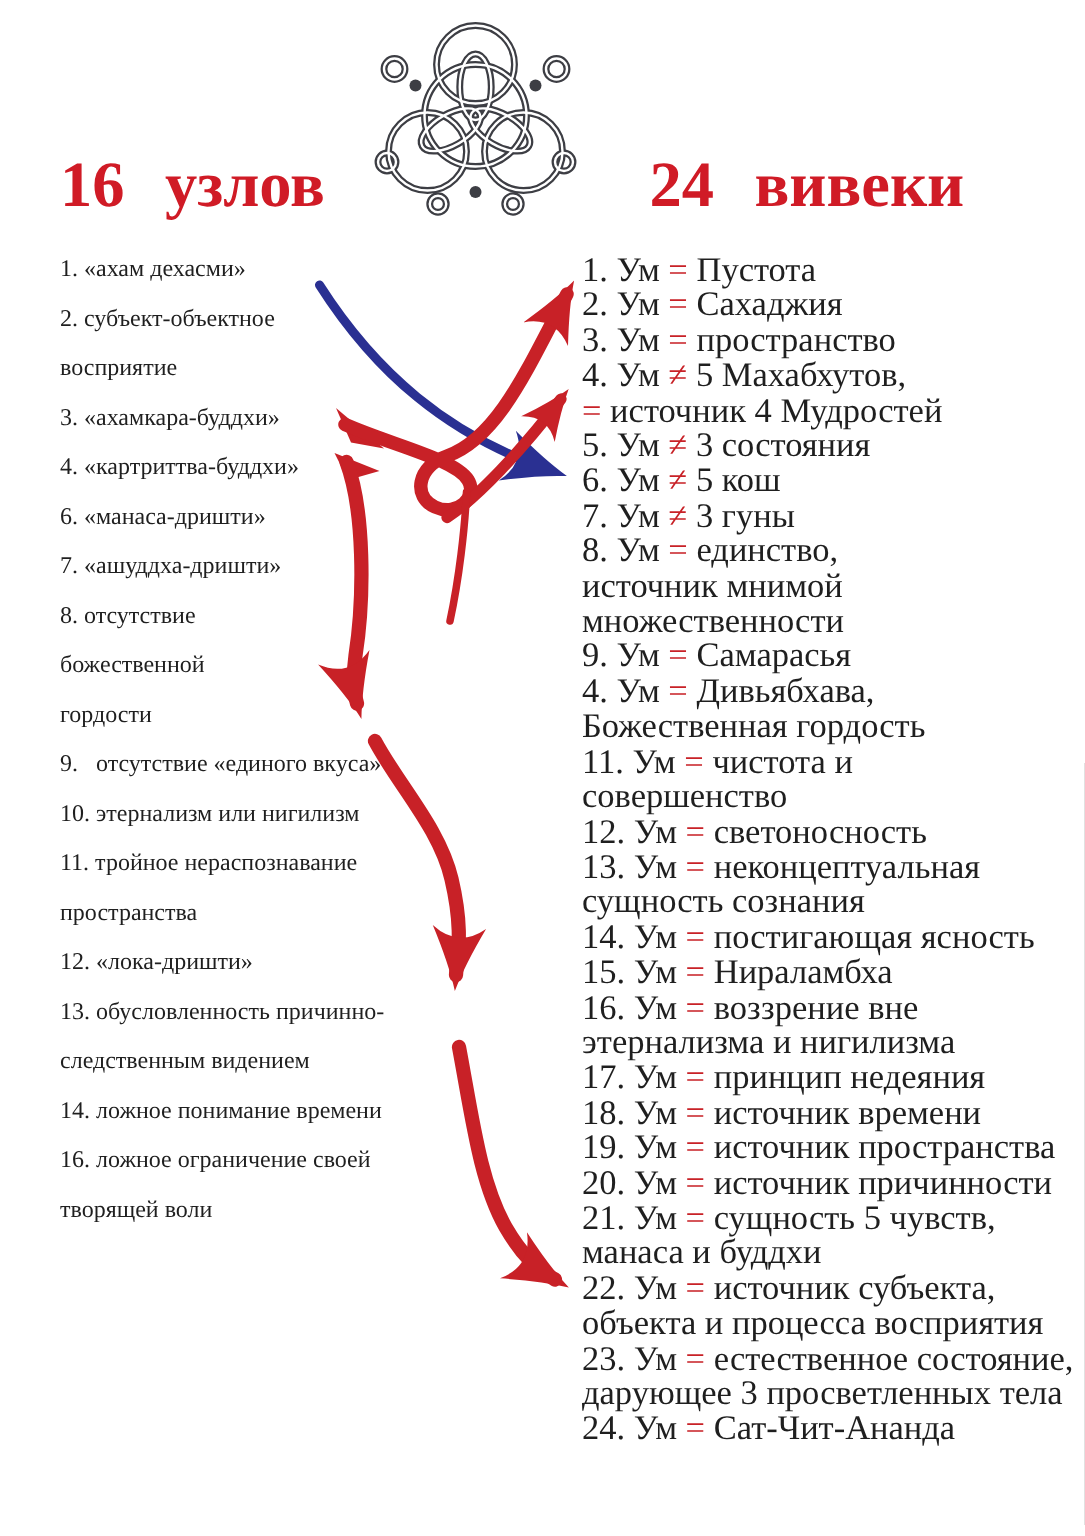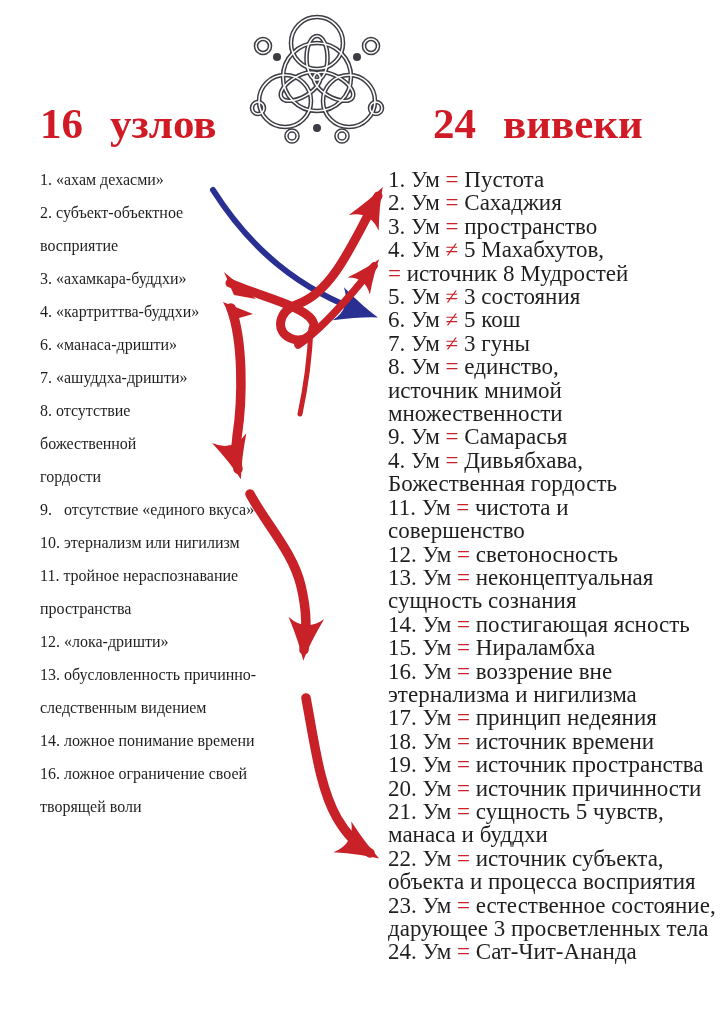--- a/index.html
+++ b/index.html
@@ -131,21 +131,21 @@
         <div class="line"><span>1. Ум </span><span class="sign">=</span><span> Пустота</span></div>
       </div>
       <div class="r-item">
         <div class="line"><span>2. Ум </span><span class="sign">=</span><span> Сахаджия</span></div>
       </div>
       <div class="r-item">
         <div class="line"><span>3. Ум </span><span class="sign">=</span><span> пространство</span></div>
       </div>
       <div class="r-item">
         <div class="line"><span>4. Ум </span><span class="sign">≠</span><span> 5 Махабхутов,</span></div>
-        <div class="line"><span class="sign">=</span><span> источник 8 Мудростей</span></div>
+        <div class="line"><span class="sign">=</span><span> источник 4 Мудростей</span></div>
       </div>
       <div class="r-item">
         <div class="line"><span>5. Ум </span><span class="sign">≠</span><span> 3 состояния</span></div>
       </div>
       <div class="r-item">
         <div class="line"><span>6. Ум </span><span class="sign">≠</span><span> 5 кош</span></div>
       </div>
       <div class="r-item">
         <div class="line"><span>7. Ум </span><span class="sign">≠</span><span> 3 гуны</span></div>
       </div>

